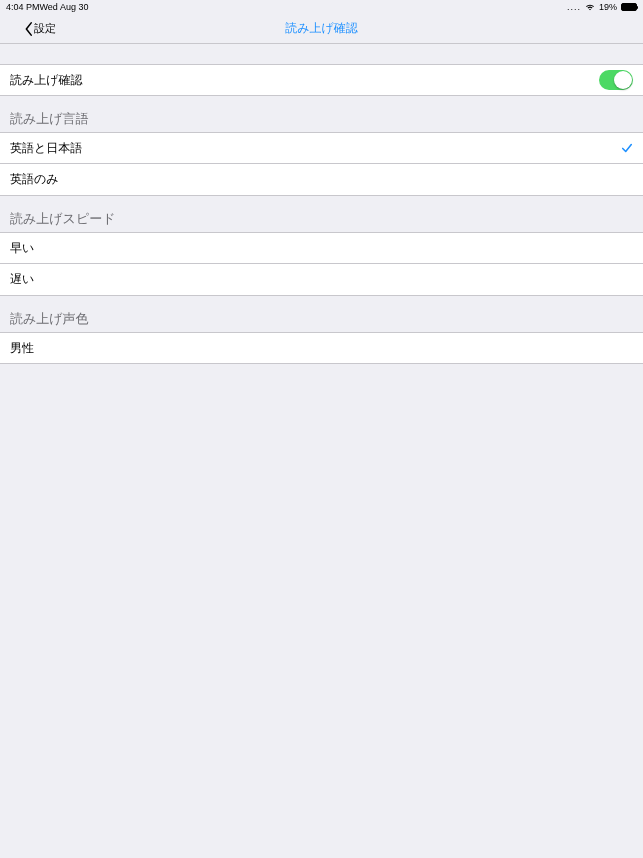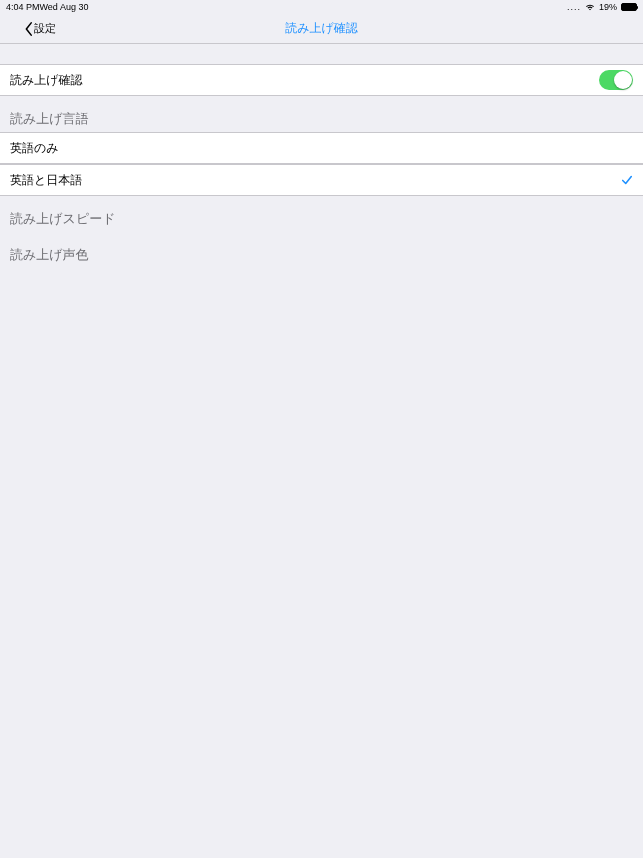--- a/index.html
+++ b/index.html
@@ -70,37 +70,61 @@
 <div class="spacer-top"></div>
 <div class="group">
   <div class="row first-in-group">
     <span>読み上げ確認</span>
     <span class="toggle"></span>
   </div>
 </div>
 
 <div class="section-header">読み上げ言語</div>
 <div class="group">
-  <div class="row">
-    <span>英語のみ</span>
-    <span class="check-icon" style="visibility: hidden;">
+  <div class="row first-in-group">
+    <span>英語と日本語</span>
+    <span class="check-icon" style="visibility: visible;">
       <svg viewBox="0 0 14 14">
           <path d="M2 7.5 L5.5 11 L12 3" stroke="#1e90ff" stroke-width="1.8" fill="none" stroke-linecap="round" stroke-linejoin="round"></path>
         </svg>
     </span>
   </div>
-  <div class="row first-in-group">
-    <span>英語と日本語</span>
-    <span class="check-icon" style="visibility: visible;">
+  <div class="row">
+    <span>英語のみ</span>
+    <span class="check-icon" style="visibility: hidden;">
       <svg viewBox="0 0 14 14">
           <path d="M2 7.5 L5.5 11 L12 3" stroke="#1e90ff" stroke-width="1.8" fill="none" stroke-linecap="round" stroke-linejoin="round"></path>
         </svg>
     </span>
   </div>
 </div>
 
 <div class="section-header">読み上げスピード</div>
 <div class="group">
+  <div class="row first-in-group">
+    <span>早い</span>
+    <span class="check-icon" style="visibility: hidden;">
+      <svg viewBox="0 0 14 14">
+          <path d="M2 7.5 L5.5 11 L12 3" stroke="#1e90ff" stroke-width="1.8" fill="none" stroke-linecap="round" stroke-linejoin="round"></path>
+        </svg>
+    </span>
+  </div>
+  <div class="row">
+    <span>遅い</span>
+    <span class="check-icon" style="visibility: hidden;">
+      <svg viewBox="0 0 14 14">
+          <path d="M2 7.5 L5.5 11 L12 3" stroke="#1e90ff" stroke-width="1.8" fill="none" stroke-linecap="round" stroke-linejoin="round"></path>
+        </svg>
+    </span>
+  </div>
 </div>
 
 <div class="section-header">読み上げ声色</div>
 <div class="group">
+  <div class="row first-in-group">
+    <span>男性</span>
+    <span class="check-icon" style="visibility: hidden;">
+      <svg viewBox="0 0 14 14">
+          <path d="M2 7.5 L5.5 11 L12 3" stroke="#1e90ff" stroke-width="1.8" fill="none" stroke-linecap="round" stroke-linejoin="round"></path>
+        </svg>
+    </span>
+  </div>
 </div>
 
 </body></html>

